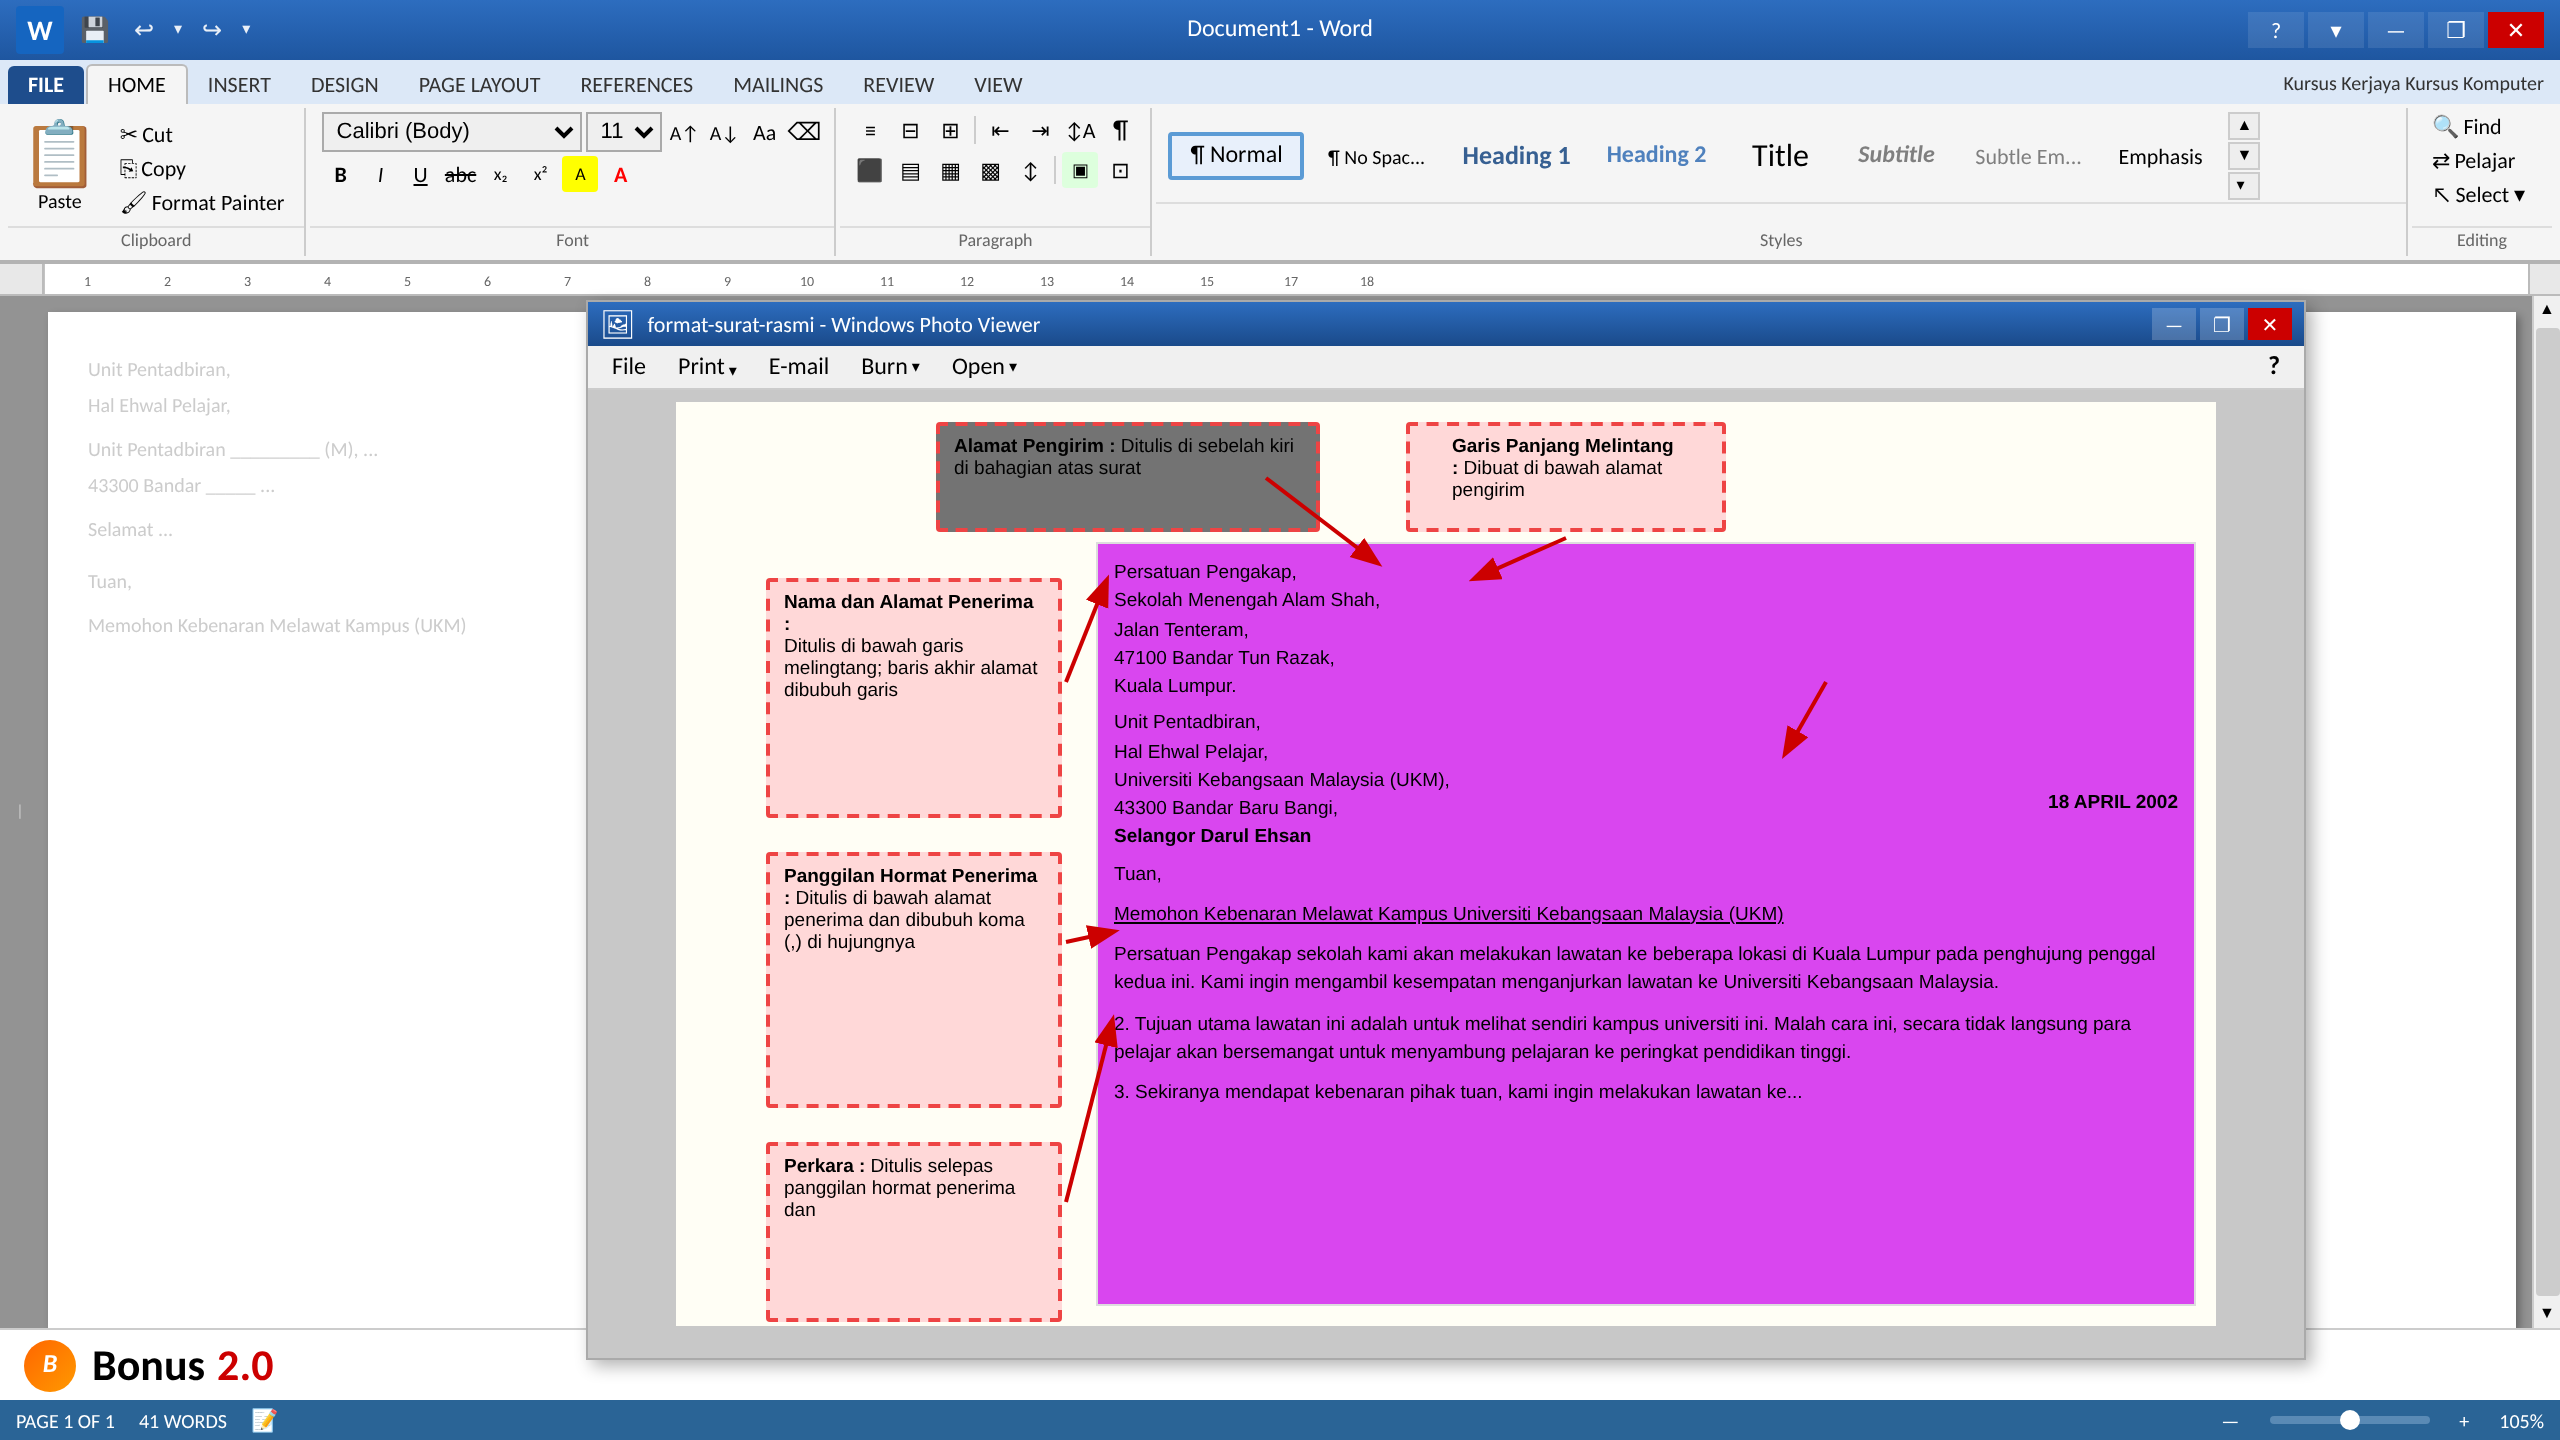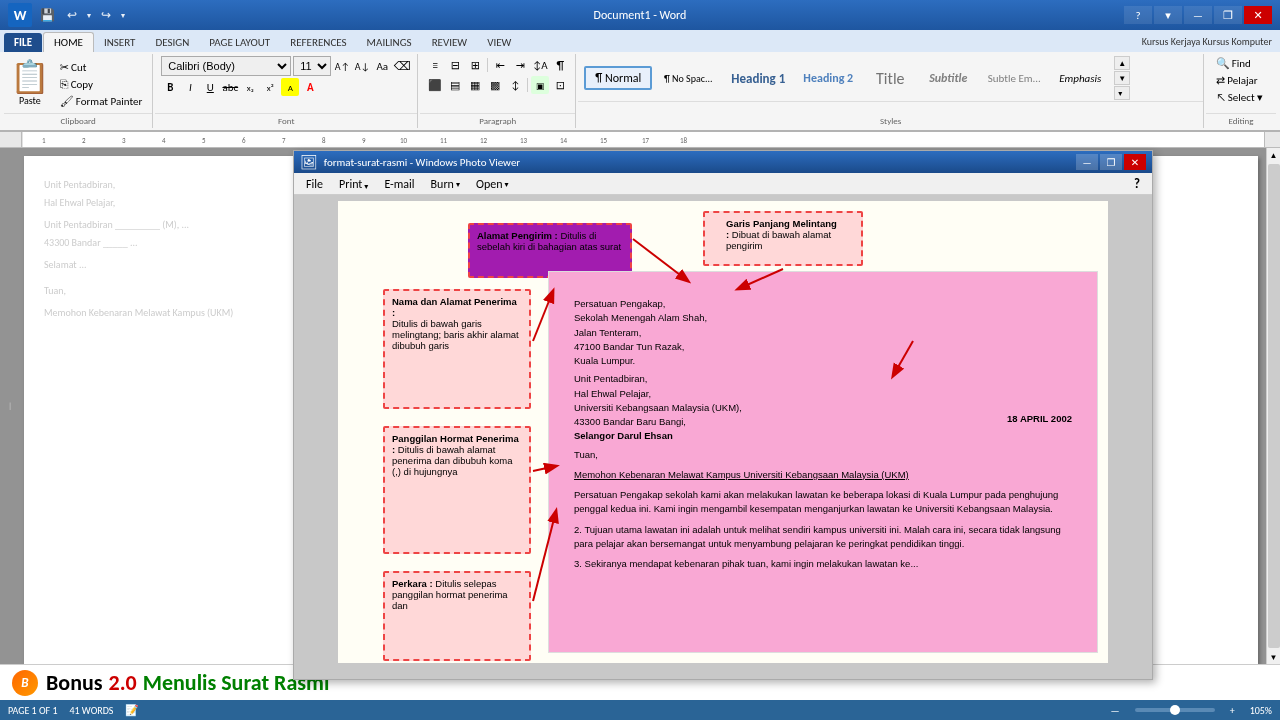--- a/index.html
+++ b/index.html
@@ -154,30 +154,30 @@
       <div style="padding:3px 6px;font-size:10px;cursor:pointer;border:1px solid transparent;border-radius:2px;min-width:68px;text-align:center;">
         <div>¶ No Spac...</div>
       </div>
       <div style="padding:3px 6px;cursor:pointer;border:1px solid transparent;border-radius:2px;min-width:68px;text-align:center;">
         <div style="font-size:13px;color:#376092;font-weight:bold;">Heading 1</div>
       </div>
       <div style="padding:3px 6px;cursor:pointer;border:1px solid transparent;border-radius:2px;min-width:68px;text-align:center;">
         <div style="font-size:12px;color:#4f81bd;font-weight:bold;">Heading 2</div>
       </div>
       <div style="padding:3px 6px;cursor:pointer;border:1px solid transparent;border-radius:2px;min-width:52px;text-align:center;">
-        <div style="font-size:16px;color:#737373;">Title</div>
+        <div style="font-size:16px;color:#000000;">Title</div>
       </div>
       <div style="padding:3px 6px;cursor:pointer;border:1px solid transparent;border-radius:2px;min-width:60px;text-align:center;">
         <div style="font-size:12px;color:#7f7f7f;font-style:italic;font-weight:bold;">Subtitle</div>
       </div>
       <div style="padding:3px 6px;cursor:pointer;border:1px solid transparent;border-radius:2px;min-width:68px;text-align:center;">
         <div style="font-size:11px;color:#7f7f7f;">Subtle Em...</div>
       </div>
       <div style="padding:3px 6px;cursor:pointer;border:1px solid transparent;border-radius:2px;min-width:60px;text-align:center;">
-        <div style="font-size:11px;font-style:italic;">Emphasis</div>
+        <div style="font-size:11px;">Emphasis</div>
       </div>
       <div style="display:flex;flex-direction:column;gap:1px;margin-left:2px;">
         <div style="font-size:8px;cursor:pointer;padding:1px 3px;background:#eee;border:1px solid #ccc;">▲</div>
         <div style="font-size:8px;cursor:pointer;padding:1px 3px;background:#eee;border:1px solid #ccc;">▼</div>
         <div style="font-size:8px;cursor:pointer;padding:1px 3px;background:#eee;border:1px solid #ccc;">▾</div>
       </div>
     </div>
     <div style="position:absolute;bottom:2px;left:0;right:0;text-align:center;font-size:9px;color:#666;border-top:1px solid #ddd;padding-top:13px;">Styles</div>
   </div>
 
@@ -289,21 +289,21 @@
     </div>
     <div style="flex:1;"></div>
     <div class="pv-menu-item" style="font-size:13px;font-weight:bold;">?</div>
   </div>
 
   <div id="pv-body">
     <div style="width:100%;height:100%;overflow:auto;background:#c8c8c8;display:flex;align-items:flex-start;justify-content:center;padding:6px;">
 
       <div style="background:#fffef5;width:770px;height:462px;position:relative;font-family:Arial,sans-serif;font-size:10px;overflow:hidden;">
 
-        <div style="position:absolute;left:130px;top:22px;width:164px;min-height:55px;border:2px dashed #e44;background:#a21caf;padding:5px 7px;font-size:9.5px;border-radius:2px;">
+        <div style="position:absolute;left:130px;top:10px;width:192px;min-height:55px;border:2px dashed #e44;background:#737373;padding:5px 7px;font-size:9.5px;border-radius:2px;">
           <strong>Alamat Pengirim :</strong> Ditulis di sebelah kiri di bahagian atas surat
         </div>
 
         <div style="position:absolute;left:365px;top:10px;width:160px;min-height:55px;border:2px dashed #e44;background:#ffd8d8;padding:5px 21px;font-size:9.5px;border-radius:2px;">
           <strong>Garis Panjang Melintang :</strong> Dibuat di bawah alamat pengirim
         </div>
 
         <div style="position:absolute;left:45px;top:88px;width:148px;min-height:120px;border:2px dashed #e44;background:#ffd8d8;padding:5px 7px;font-size:9.5px;border-radius:2px;">
           <strong>Nama dan Alamat Penerima :</strong><br>Ditulis di bawah garis melingtang; baris akhir alamat dibubuh garis
         </div>
@@ -313,21 +313,21 @@
         </div>
 
         <div style="position:absolute;left:45px;top:225px;width:148px;min-height:128px;border:2px dashed #e44;background:#ffd8d8;padding:5px 7px;font-size:9.5px;border-radius:2px;">
           <strong>Panggilan Hormat Penerima :</strong> Ditulis di bawah alamat penerima dan dibubuh koma (,) di hujungnya
         </div>
 
         <div style="position:absolute;left:45px;top:370px;width:148px;min-height:90px;border:2px dashed #e44;background:#ffd8d8;padding:5px 7px;font-size:9.5px;border-radius:2px;">
           <strong>Perkara :</strong> Ditulis selepas panggilan hormat penerima dan
         </div>
 
-        <div style="position:absolute;left:210px;top:70px;right:10px;bottom:10px;background:#f9a8d4;border:1px solid #ddd;padding:25px;font-size:9.5px;line-height:1.5;">
+        <div style="position:absolute;left:210px;top:70px;right:10px;bottom:10px;background:#d946ef;border:1px solid #ddd;padding:8px;font-size:9.5px;line-height:1.5;">
 
           <div style="margin-bottom:4px;">
             <div>Persatuan Pengakap,</div>
             <div>Sekolah Menengah Alam Shah,</div>
             <div>Jalan Tenteram,</div>
             <div>47100 Bandar Tun Razak,</div>
             <div>Kuala Lumpur.</div>
           </div>
 
           <div style="display:flex;justify-content:space-between;margin-bottom:4px;">
@@ -374,21 +374,20 @@
       </div>
     </div>
   </div>
 </div>
 
 <div id="bonus-bar" style="position:absolute;bottom:20px;left:0;right:0;height:36px;background:white;border-top:1px solid #ccc;display:flex;align-items:center;padding:0 12px;">
   <div style="width:26px;height:26px;background:linear-gradient(135deg,#ff6600,#ff9900);border-radius:50%;display:flex;align-items:center;justify-content:center;color:white;font-weight:bold;font-size:13px;margin-right:8px;font-style:italic;">B</div>
   <div style="font-size:22px;font-weight:bold;display:flex;gap:6px;align-items:baseline;">
     <span style="color:#000;">Bonus</span>
     <span style="color:#cc0000;">2.0</span>
-    <span style="color:#008000;">Menulis Surat Rasmi</span>
   </div>
 </div>
 
 <div id="status-bar" style="position:absolute;bottom:0;left:0;right:0;height:20px;background:#2a6496;display:flex;align-items:center;padding:0 8px;color:white;font-size:10px;gap:12px;">
   <div style="font-size:10px;">PAGE 1 OF 1</div>
   <div style="font-size:10px;">41 WORDS</div>
   <div style="font-size:11px;">📝</div>
   <div style="flex:1;"></div>
   <div style="cursor:pointer;padding:0 3px;">—</div>
   <div style="width:80px;height:4px;background:#5a8ab5;border-radius:2px;cursor:pointer;position:relative;">

